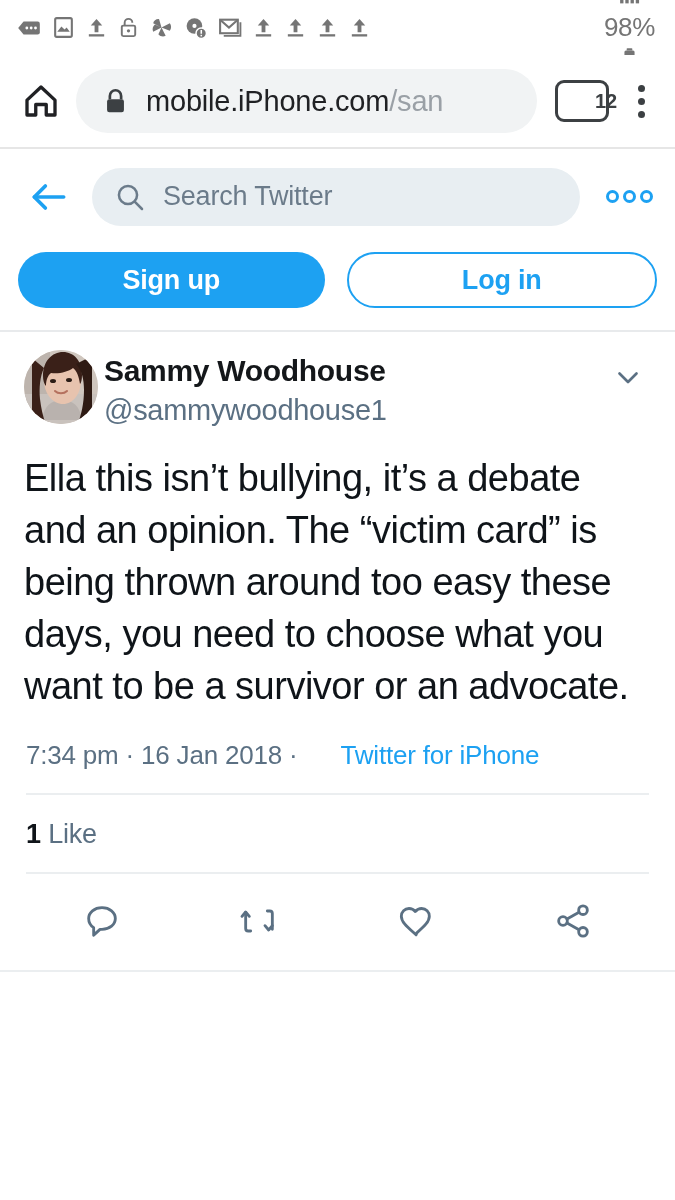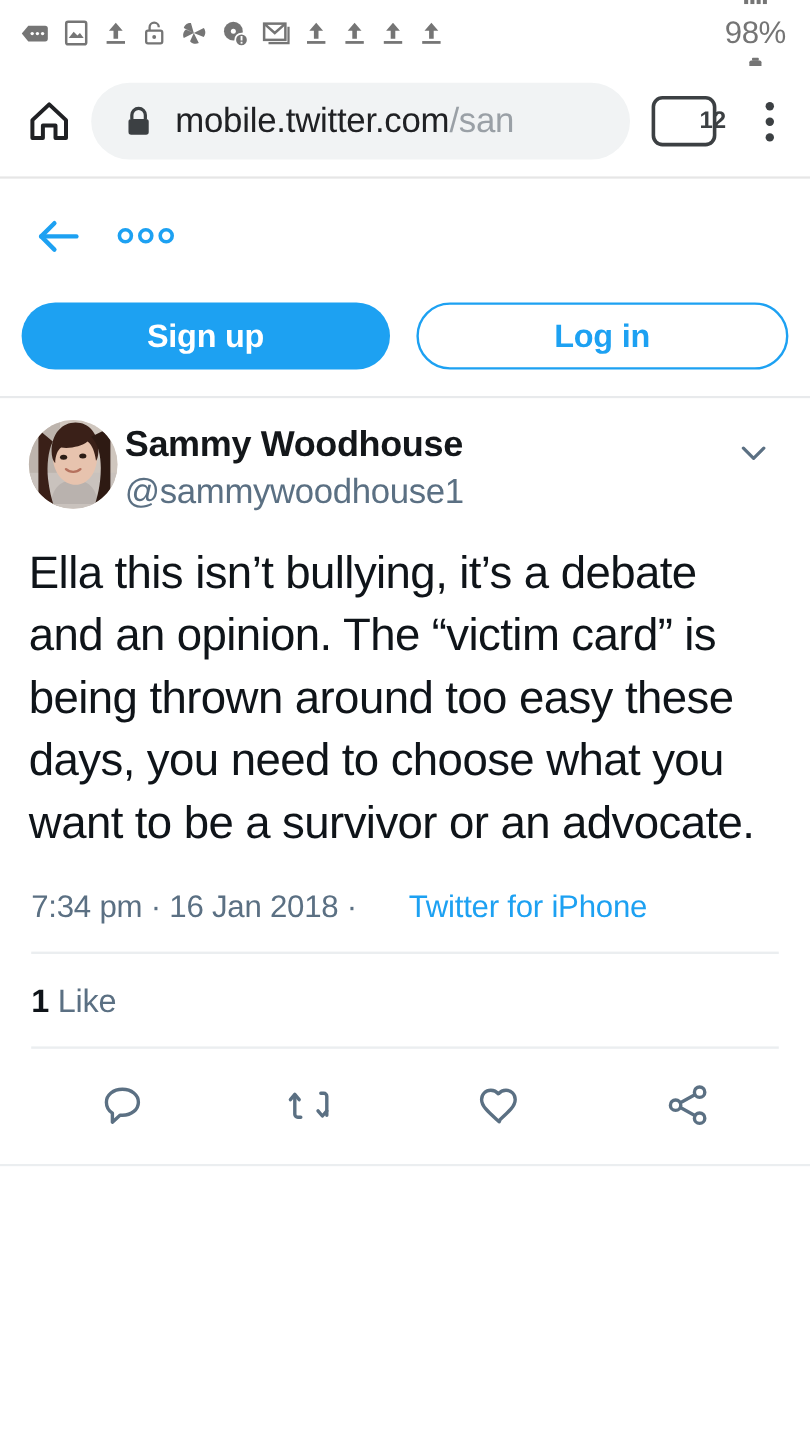--- a/index.html
+++ b/index.html
@@ -71,21 +71,20 @@
   .url-text .path { color: #9aa0a6; }
   .tabcount {
     width: 42px; height: 42px;
     border: 3px solid #3c4043;
     border-radius: 9px;
     display: flex; align-items: center; justify-content: center;
     color: #3c4043;
     font-size: 20px;
     font-weight: bold;
     flex: none;
-    margin-right: 12px;
     padding-left: 48px;
   }
   .kebab {
     width: 40px; height: 46px;
     display: flex; flex-direction: column;
     align-items: center; justify-content: center;
     gap: 6px;
     flex: none;
   }
   .kebab i { width: 7px; height: 7px; border-radius: 50%; background: #3c4043; display:block; }
@@ -314,21 +313,21 @@
       <svg width="42" height="42" viewBox="0 0 24 24" fill="none" stroke="#202124" stroke-width="1.9" stroke-linejoin="round">
           <path d="M4 11.5L12 4l8 7.5V20h-5v-6H9v6H4z"></path>
         </svg>
     </div>
 
     <div class="urlbox">
       <svg width="27" height="29" viewBox="0 0 24 24" fill="#3c4043">
           <path d="M7 10V7a5 5 0 0110 0v3" fill="none" stroke="#3c4043" stroke-width="2.4"></path>
           <rect x="4.5" y="10" width="15" height="11.5" rx="2"></rect>
         </svg>
-      <span class="url-text"><span>mobile.twitter.com</span><span class="path">/san</span></span>
+      <span class="url-text"><span>mobile.iPhone.com</span><span class="path">/san</span></span>
     </div>
 
     <div class="tabcount">
       <span>12</span>
     </div>
 
     <div class="kebab">
       <i></i>
       <i></i>
       <i></i>
@@ -337,20 +336,27 @@
   <div class="chrome-divider"></div>
 
   <div class="tw-header">
     <div class="backbtn">
       <svg width="44" height="44" viewBox="0 0 24 24" fill="none" stroke="#1da1f2" stroke-width="2" stroke-linecap="round" stroke-linejoin="round">
           <path d="M20 12H4"></path>
           <path d="M10 6l-6 6 6 6"></path>
         </svg>
     </div>
 
+    <div class="searchbox">
+      <svg width="32" height="32" viewBox="0 0 24 24" fill="none" stroke="#6b7b8a" stroke-width="1.9" stroke-linecap="round">
+          <circle cx="10.5" cy="10.5" r="6.8"></circle>
+          <path d="M15.5 15.5L21 21"></path>
+        </svg>
+      <span class="search-ph">Search Twitter</span>
+    </div>
 
     <div class="more-dots">
       <i></i>
       <i></i>
       <i></i>
     </div>
   </div>
 
   <div class="auth-row">
     <div class="btn btn-signup">Sign up</div>

